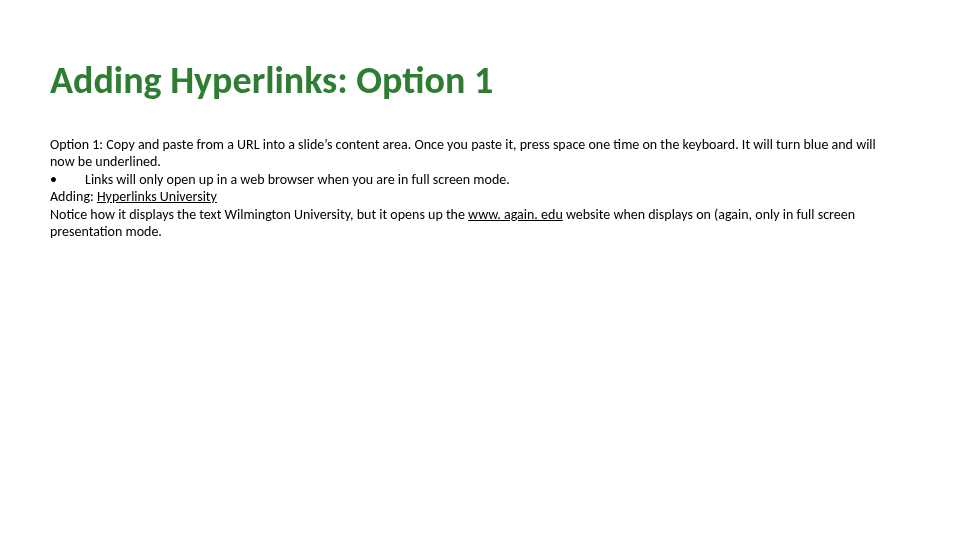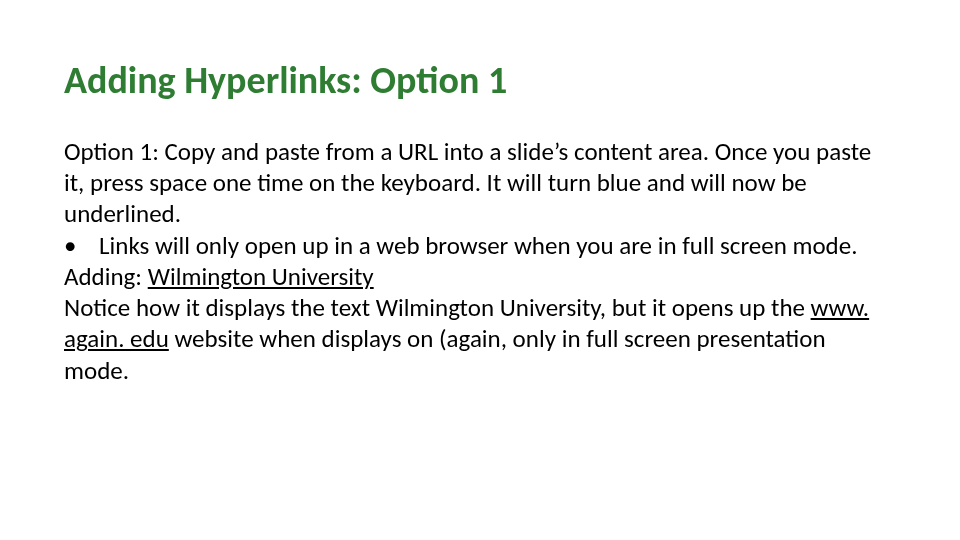--- a/index.html
+++ b/index.html
@@ -8,31 +8,31 @@
     width: 960px;
     height: 540px;
     background: #ffffff;
     font-family: "Calibri", "Segoe UI", Arial, sans-serif;
     color: #000000;
   }
   .slide {
     box-sizing: border-box;
     width: 960px;
     height: 428px;
-    padding: 60px 64px 40px 64px;
+    padding: 60px 64px 40px 50px;
   }
   .title {
     font-size: 38px;
     font-weight: 600;
     color: #2e7d32; 
     margin: 0 0 34px 0;
     line-height: 1.1;
   }
   .body {
-    font-size: 25px;
+    font-size: 14px;
     line-height: 1.25;
     color: #000;
     max-width: 840px;
   }
   .para {
     margin: 0;
   }
   .bullet-row {
     display: flex;
     align-items: flex-start;
@@ -61,21 +61,21 @@
   <div class="body">
 
     <p class="para">Option 1: Copy and paste from a URL into a slide’s content area. Once you paste it, press space one time on the keyboard. It will turn blue and will now be underlined.</p>
 
     <div class="bullet-row">
       <span class="bullet-marker">•</span>
       <span class="bullet-text">Links will only open up in a web browser when you are in full screen mode.</span>
     </div>
 
     <p class="para">
-      <span>Adding: </span><span class="link">Wilmington University</span>
+      <span>Adding: </span><span class="link">Hyperlinks University</span>
     </p>
 
     <p class="para">
       <span>Notice how it displays the text Wilmington University, but it opens up the </span><span class="link">www. again. edu</span><span> website when displays on (again, only in full screen presentation mode.</span>
     </p>
 
   </div>
 </div>
 
 </body></html>

